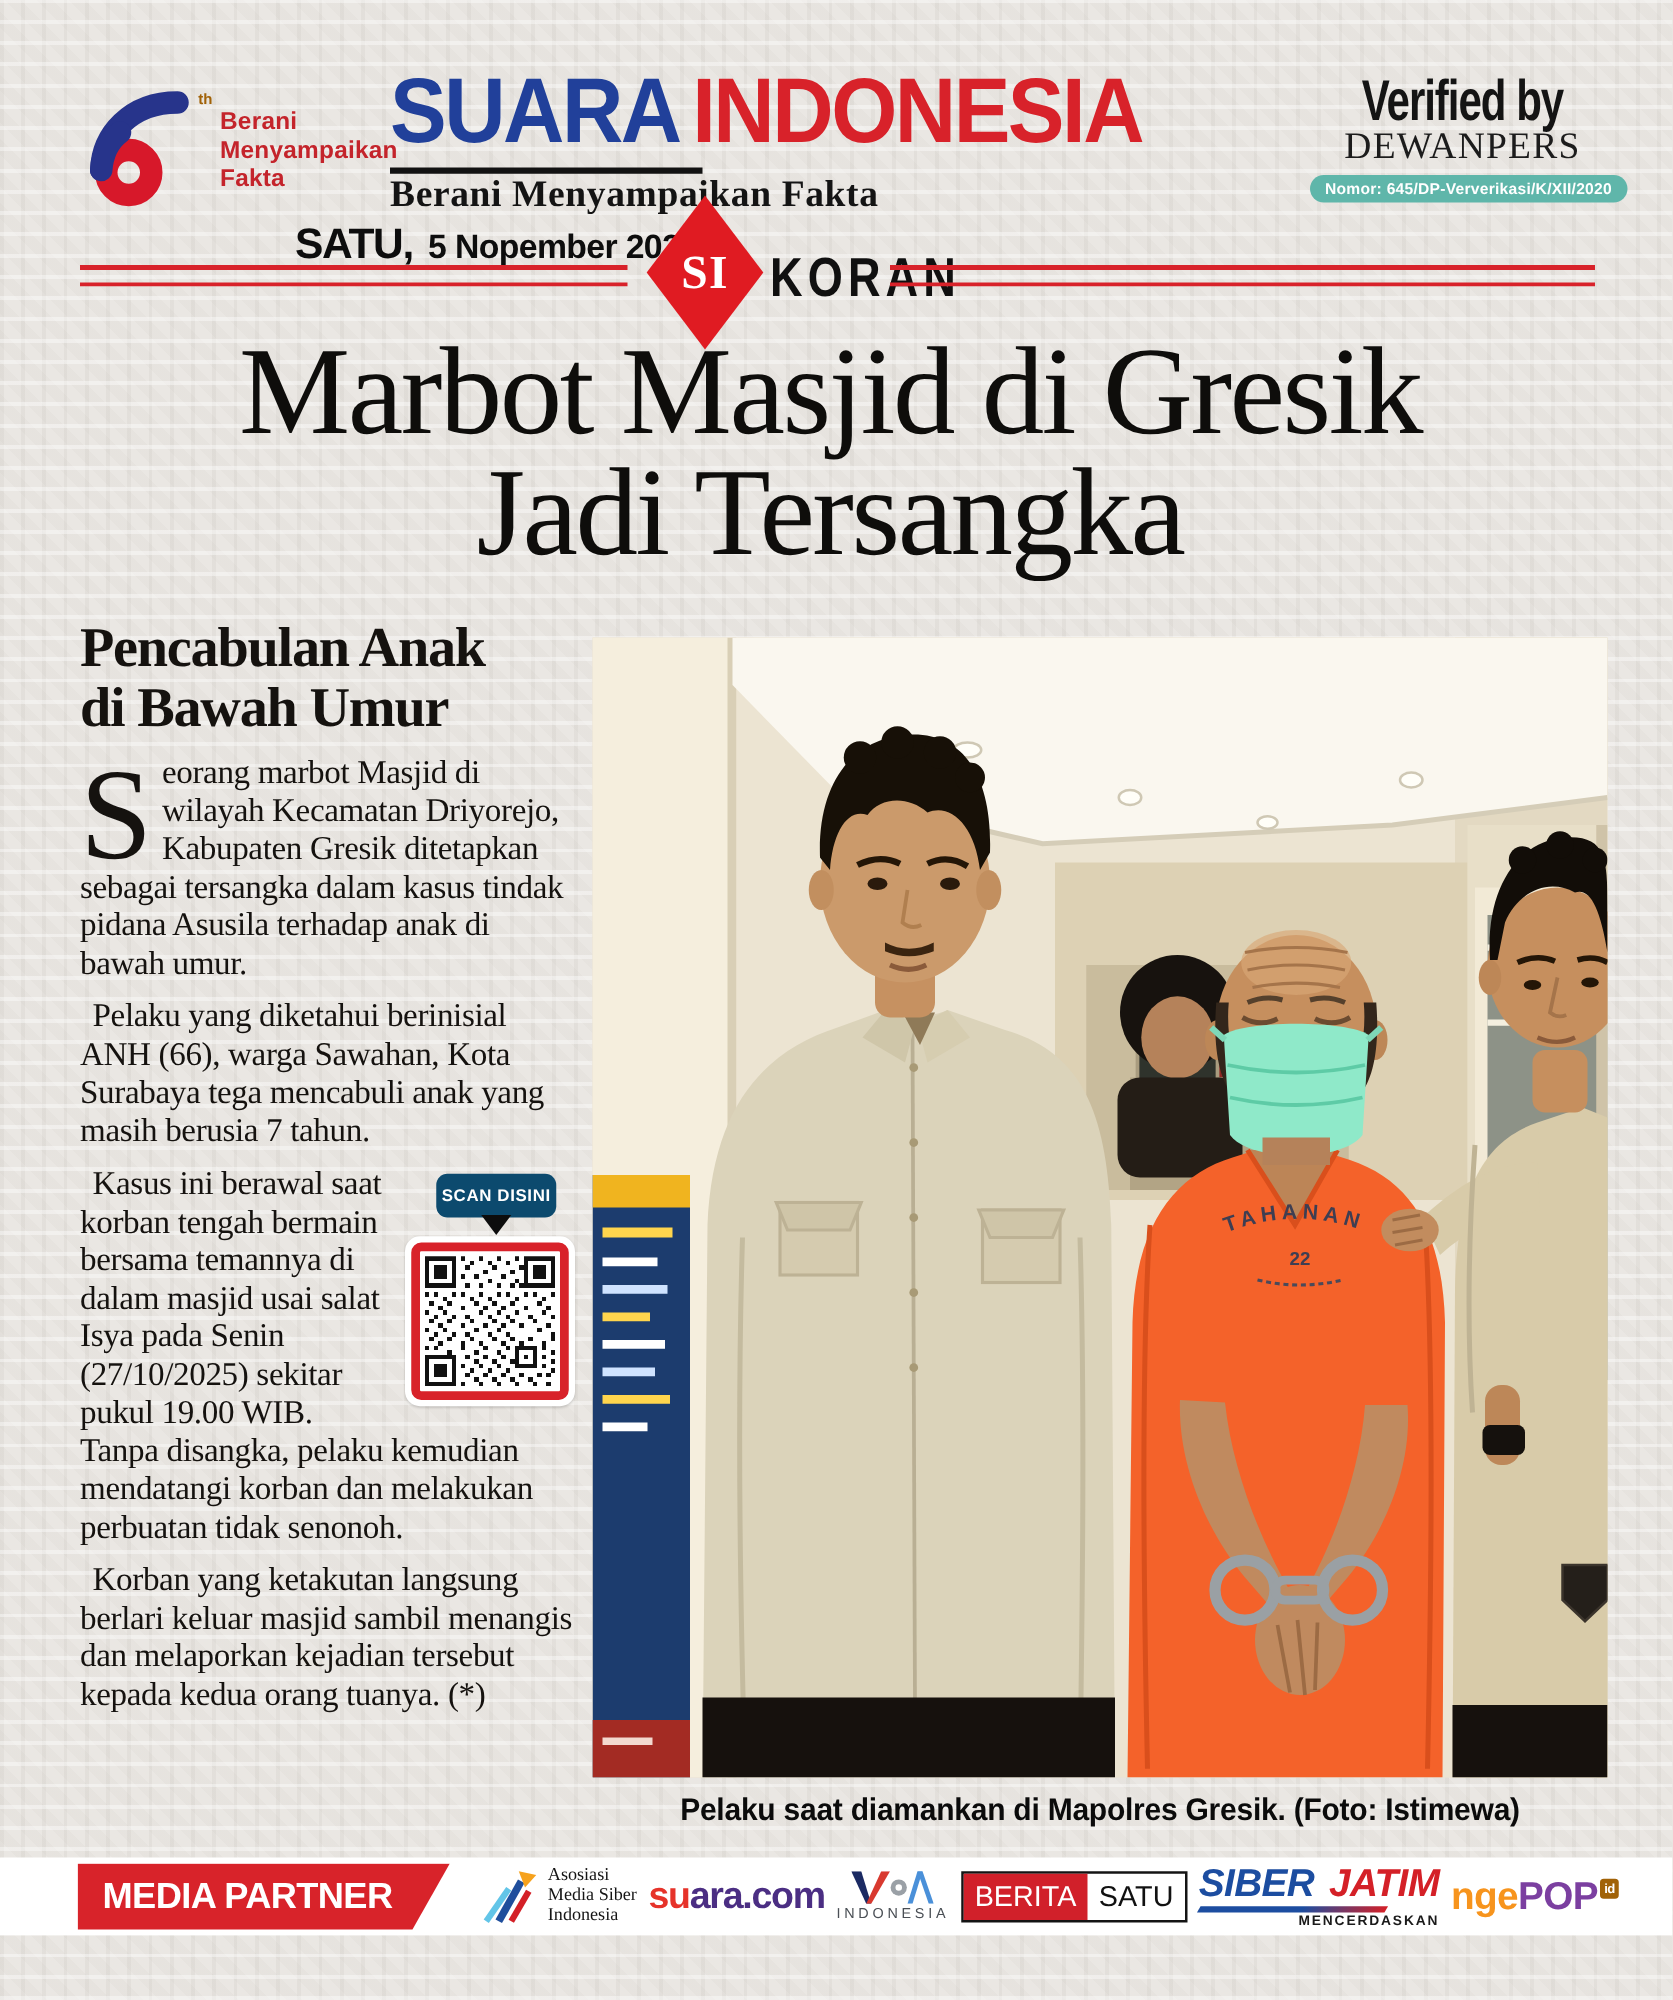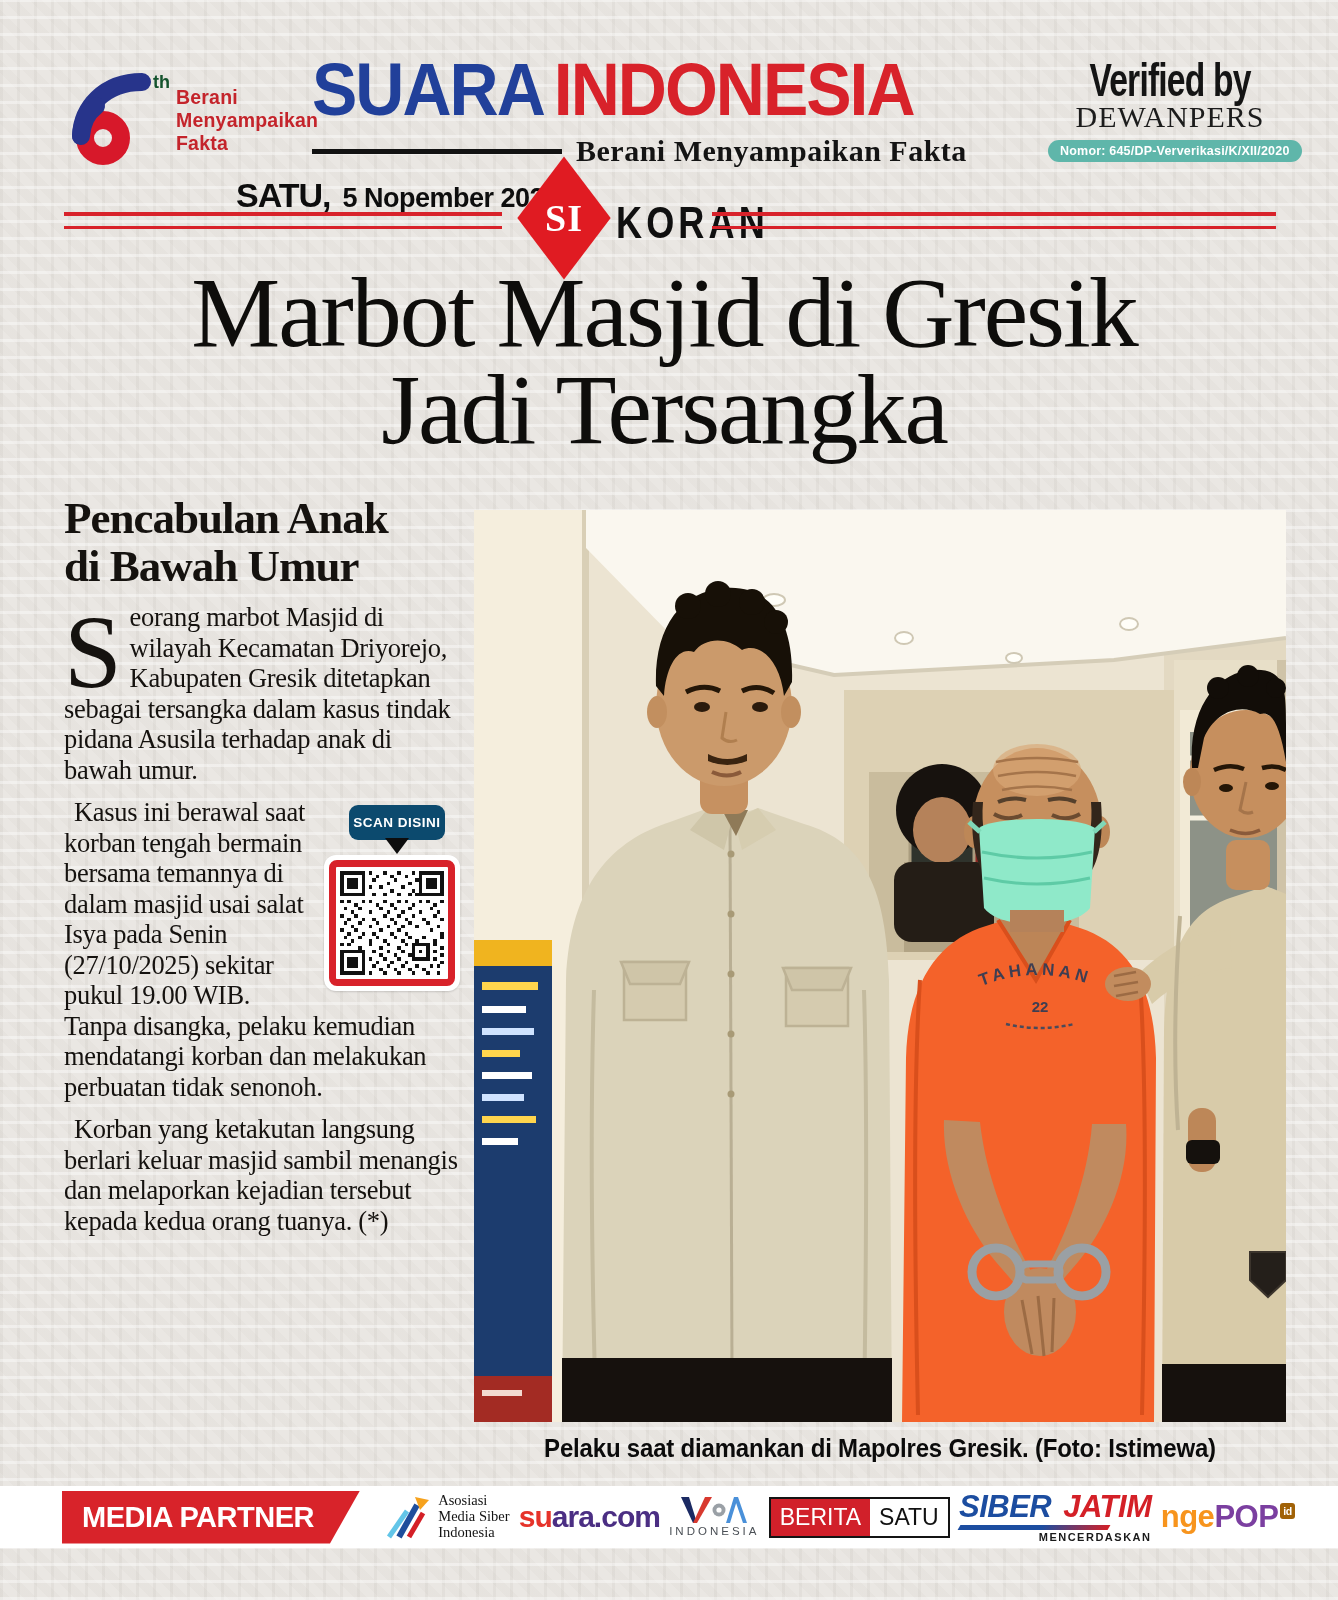--- a/index.html
+++ b/index.html
@@ -6,27 +6,27 @@
   body{width:1338px;height:1600px;overflow:hidden;background:#e9e6e2;font-family:"Liberation Sans",sans-serif;}
   .page{position:relative;width:1338px;height:1600px;background:#eae7e3;}
   .page::before{content:"";position:absolute;inset:0;pointer-events:none;
     background-image:
       repeating-linear-gradient(0deg, rgba(255,255,255,.4) 0 3px, rgba(255,255,255,0) 3px 17px),
       repeating-linear-gradient(90deg, rgba(188,183,176,.16) 0 3px, rgba(0,0,0,0) 3px 17px),
       repeating-linear-gradient(45deg, rgba(205,200,193,.12) 0 9px, rgba(0,0,0,0) 9px 18px);}
   
   .anniv{position:absolute;left:58px;top:70px;display:flex;gap:14px;align-items:flex-start;}
   .anniv-mark{position:relative;width:104px;height:104px;}
-  .anniv-mark .th{position:absolute;right:-8px;top:2px;font-weight:700;font-size:18px;color:#14532d;}
+  .anniv-mark .th{position:absolute;right:-8px;top:2px;font-weight:700;font-size:12px;color:#a16207;}
   .anniv-text{margin-top:16px;font-weight:700;font-size:19.5px;line-height:1.18;color:#c4242b;letter-spacing:.2px;}
   .masthead{position:absolute;left:312px;top:52px;width:700px;}
   .masthead-words{font-weight:700;font-size:68px;letter-spacing:-2px;line-height:1;white-space:nowrap;transform:scaleY(1.08);transform-origin:left top;}
   .masthead-words .w1{color:#21409a;}
   .masthead-words .w2{color:#d8222a;margin-left:10px;}
-  .masthead-sub{display:flex;align-items:center;margin-top:14px;}
+  .masthead-sub{display:flex;align-items:flex-start;margin-top:14px;flex-direction:column;}
   .masthead-rule{width:250px;height:5px;background:#121212;margin-right:14px;}
   .masthead-tagline{font-family:"Liberation Serif",serif;font-weight:700;font-size:30px;letter-spacing:.5px;color:#141414;white-space:nowrap;}
   .verified{position:absolute;left:1048px;top:58px;width:244px;text-align:center;}
   .verified-title{font-weight:700;font-size:41px;letter-spacing:-1px;color:#141414;transform:scale(.82,1.12);transform-origin:center top;line-height:1;}
   .verified-org{font-family:"Liberation Serif",serif;font-size:30px;letter-spacing:1px;color:#1c1c1c;margin-top:2px;line-height:1.05;}
   .verified-badge{display:inline-block;margin-top:7px;background:#5fb6aa;color:#fff;font-weight:700;font-size:12.5px;padding:4px 12px;border-radius:14px;letter-spacing:.2px;white-space:nowrap;}
   
   .dateline{position:absolute;left:236px;top:176px;display:flex;align-items:baseline;gap:12px;color:#0d0d0d;}
   .dateline .day{font-weight:700;font-size:34px;letter-spacing:-1px;}
   .dateline .date{font-weight:700;font-size:27px;letter-spacing:-.5px;}
@@ -134,20 +134,21 @@
     <div>Marbot Masjid di Gresik</div>
     <div>Jadi Tersangka</div>
   </div>
 
   <div class="article-col">
     <div class="subhead">
       <div>Pencabulan Anak</div>
       <div>di Bawah Umur</div>
     </div>
     <p><span class="dropcap">S</span><span>eorang marbot Masjid di wilayah Kecamatan Driyorejo, Kabupaten Gresik ditetapkan sebagai tersangka dalam kasus tindak pidana Asusila terhadap anak di bawah umur.</span></p>
+    <p class="ind">Pelaku yang diketahui berinisial ANH (66), warga Sawahan, Kota Surabaya tega mencabuli anak yang masih berusia 7 tahun.</p>
     <p class="ind">
       <span class="qr-float">
         <span class="qr-bubble">SCAN DISINI</span>
         <span class="qr-card" style="display:block;">
           <span class="qr-frame" style="display:block;">
             <svg viewBox="0 0 29 29" shape-rendering="crispEdges">
               <rect width="29" height="29" fill="#fff"></rect>
               <g fill="#111">
                 <rect x="0" y="0" width="7" height="7"></rect>
                   <rect x="22" y="0" width="7" height="7"></rect>

